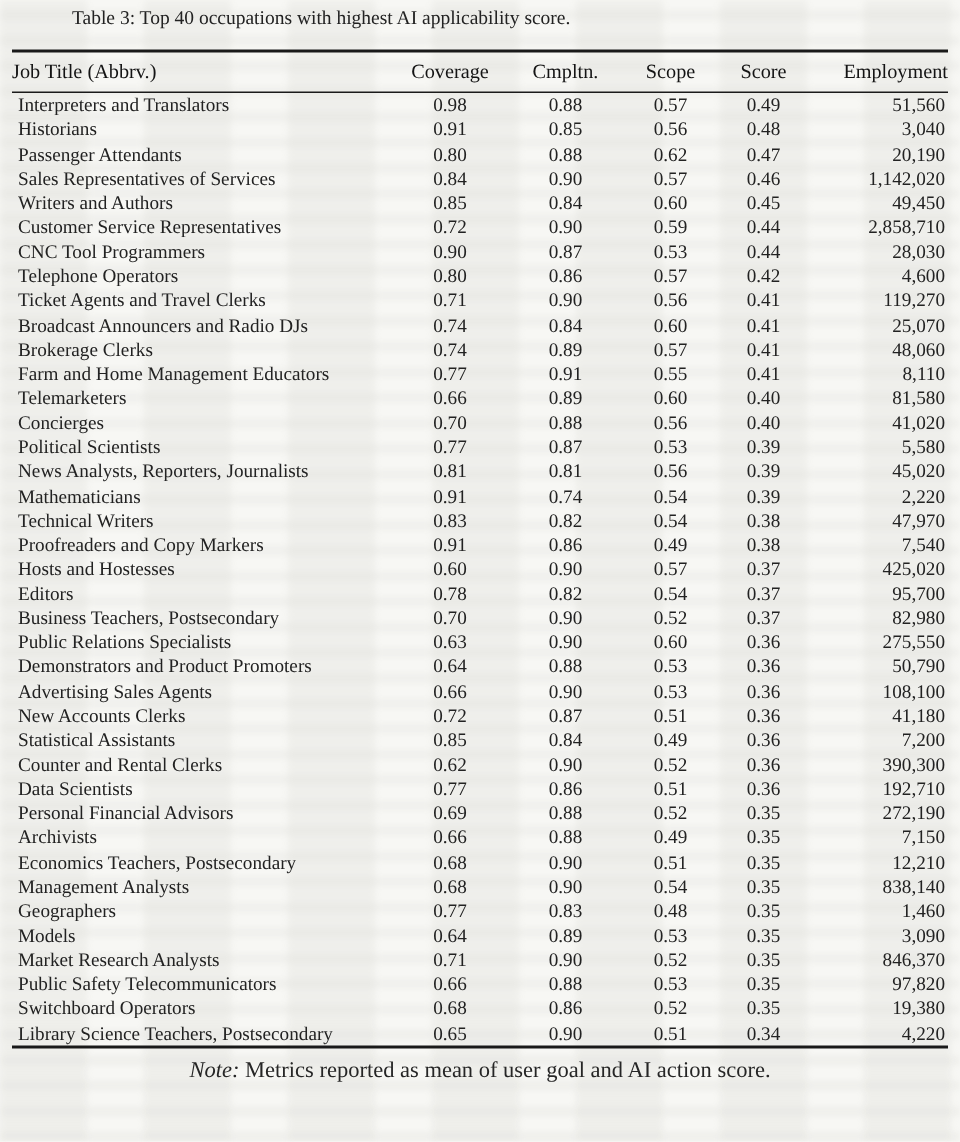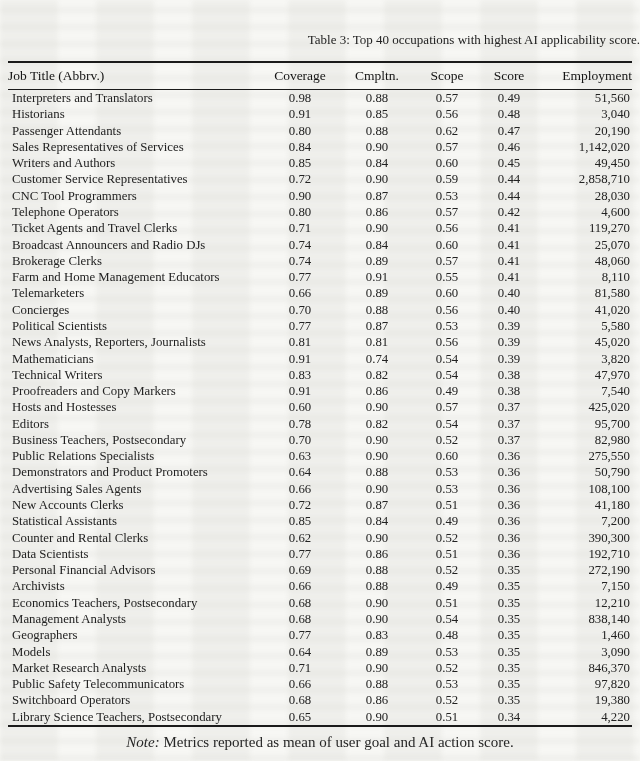--- a/index.html
+++ b/index.html
@@ -18,25 +18,26 @@
     background-image:
       repeating-linear-gradient(0deg, rgba(175,175,168,0.22) 0 6px, transparent 6px 17px),
       repeating-linear-gradient(90deg, rgba(190,190,183,0.30) 0 58px, transparent 58px 96px);
     filter: blur(2.2px);
     opacity: 0.45;
     pointer-events: none;
     z-index: 0;
   }
   .page { position: relative; z-index: 1; }
   .caption {
-    text-align: right;
+    text-align: left;
     font-size: 13px;
-    padding-top: 32px;
+    padding-top: 4px;
     padding-bottom: 13px;
     color: #222;
+    margin-left: 48px;
   }
   table.datatable {
     border-collapse: collapse;
     table-layout: fixed;
     width: 624px;
     margin: 0 8px;
     border-top: 2.2px solid #1a1a1a;
     border-bottom: 2.2px solid #1a1a1a;
   }
   table.datatable thead th {
@@ -212,21 +213,21 @@
           <td class="col-center">0.56</td>
           <td class="col-center">0.39</td>
           <td class="col-right">45,020</td>
         </tr>
         <tr>
           <td class="col-left">Mathematicians</td>
           <td class="col-center">0.91</td>
           <td class="col-center">0.74</td>
           <td class="col-center">0.54</td>
           <td class="col-center">0.39</td>
-          <td class="col-right">3,820</td>
+          <td class="col-right">2,220</td>
         </tr>
         <tr>
           <td class="col-left">Technical Writers</td>
           <td class="col-center">0.83</td>
           <td class="col-center">0.82</td>
           <td class="col-center">0.54</td>
           <td class="col-center">0.38</td>
           <td class="col-right">47,970</td>
         </tr>
         <tr>

